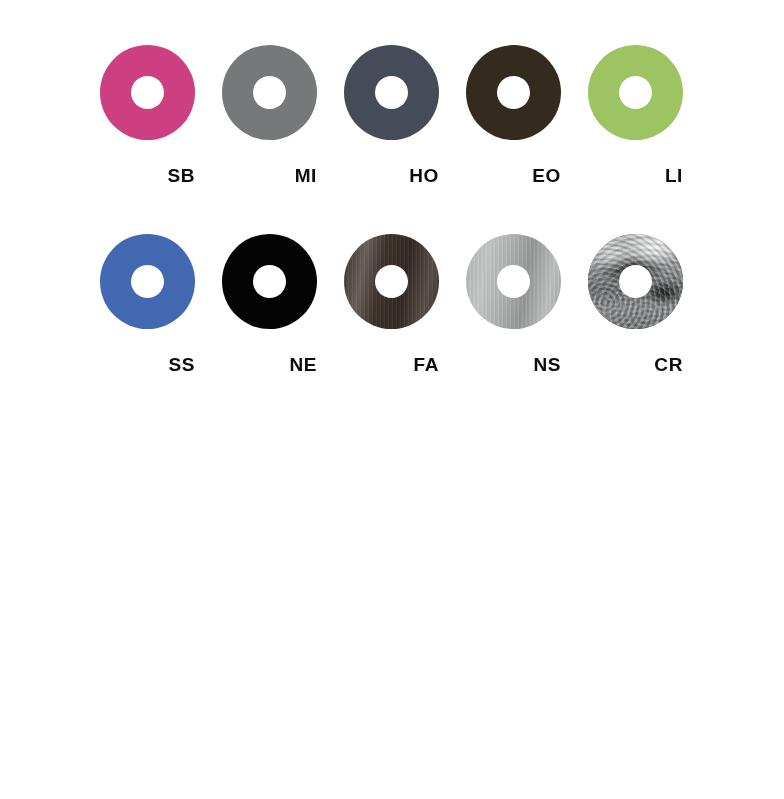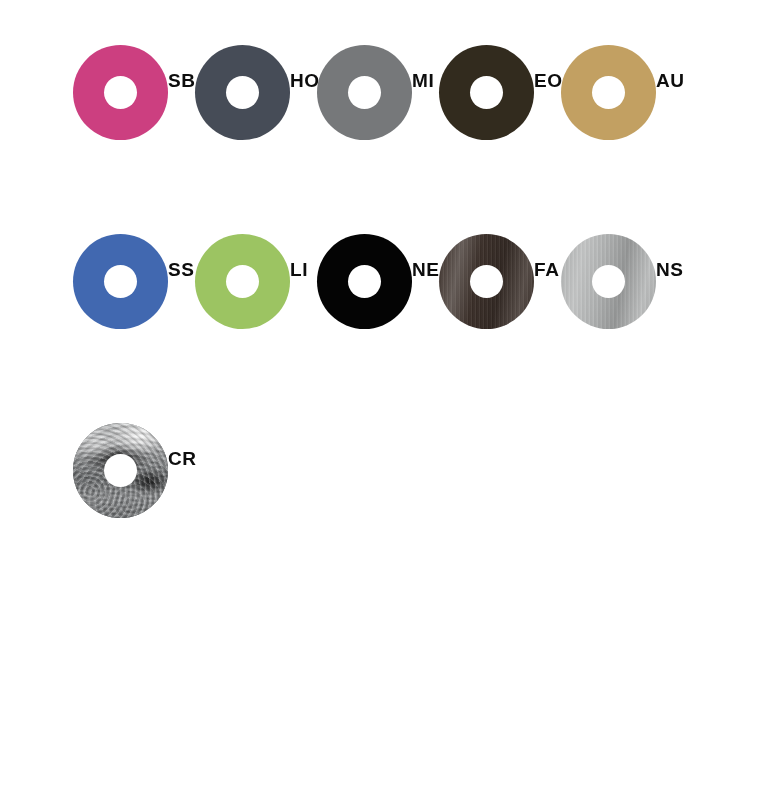--- a/index.html
+++ b/index.html
@@ -21,22 +21,22 @@
     grid-auto-rows: 189px;
     padding-left: 73px;
     padding-top: 45px;
     box-sizing: border-box;
   }
 
   .swatch-cell {
     width: 122px;
     height: 189px;
     display: flex;
-    flex-direction: row;
-    align-items: flex-start;
+    flex-direction: column;
+    align-items: flex-end;
   }
 
   .swatch-ring-wrap {
     width: 95px;
     height: 95px;
     position: relative;
   }
 
   .swatch-ring {
     width: 95px;
@@ -140,65 +140,57 @@
     <div class="swatch-cell">
       <div class="swatch-ring-wrap">
         <div class="swatch-ring" style="background: rgb(204, 63, 128);">
           <div class="swatch-hole"></div>
         </div>
       </div>
       <div class="swatch-label">SB</div>
     </div>
     <div class="swatch-cell">
       <div class="swatch-ring-wrap">
+        <div class="swatch-ring" style="background: rgb(118, 120, 122);">
+          <div class="swatch-hole"></div>
+        </div>
+      </div>
+      <div class="swatch-label">MI</div>
+    </div>
+    <div class="swatch-cell">
+      <div class="swatch-ring-wrap">
         <div class="swatch-ring" style="background: rgb(70, 76, 87);">
           <div class="swatch-hole"></div>
         </div>
       </div>
       <div class="swatch-label">HO</div>
     </div>
     <div class="swatch-cell">
       <div class="swatch-ring-wrap">
-        <div class="swatch-ring" style="background: rgb(118, 120, 122);">
-          <div class="swatch-hole"></div>
-        </div>
-      </div>
-      <div class="swatch-label">MI</div>
-    </div>
-    <div class="swatch-cell">
-      <div class="swatch-ring-wrap">
         <div class="swatch-ring" style="background: rgb(50, 43, 30);">
           <div class="swatch-hole"></div>
         </div>
       </div>
       <div class="swatch-label">EO</div>
     </div>
     <div class="swatch-cell">
       <div class="swatch-ring-wrap">
-        <div class="swatch-ring" style="background: rgb(194, 160, 98);">
-          <div class="swatch-hole"></div>
-        </div>
-      </div>
-      <div class="swatch-label">AU</div>
+        <div class="swatch-ring" style="background: rgb(156, 196, 98);">
+          <div class="swatch-hole"></div>
+        </div>
+      </div>
+      <div class="swatch-label">LI</div>
     </div>
     <div class="swatch-cell">
       <div class="swatch-ring-wrap">
         <div class="swatch-ring" style="background: rgb(65, 104, 176);">
           <div class="swatch-hole"></div>
         </div>
       </div>
       <div class="swatch-label">SS</div>
-    </div>
-    <div class="swatch-cell">
-      <div class="swatch-ring-wrap">
-        <div class="swatch-ring" style="background: rgb(156, 196, 98);">
-          <div class="swatch-hole"></div>
-        </div>
-      </div>
-      <div class="swatch-label">LI</div>
     </div>
     <div class="swatch-cell">
       <div class="swatch-ring-wrap">
         <div class="swatch-ring" style="background: rgb(4, 4, 4);">
           <div class="swatch-hole"></div>
         </div>
       </div>
       <div class="swatch-label">NE</div>
     </div>
     <div class="swatch-cell">

